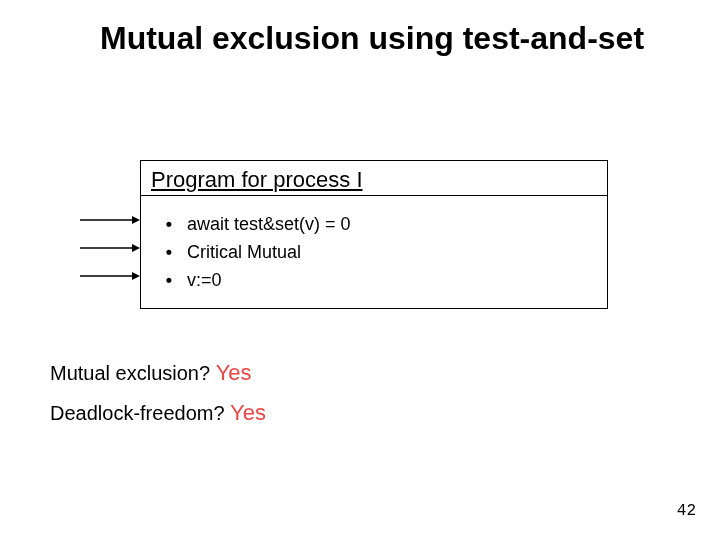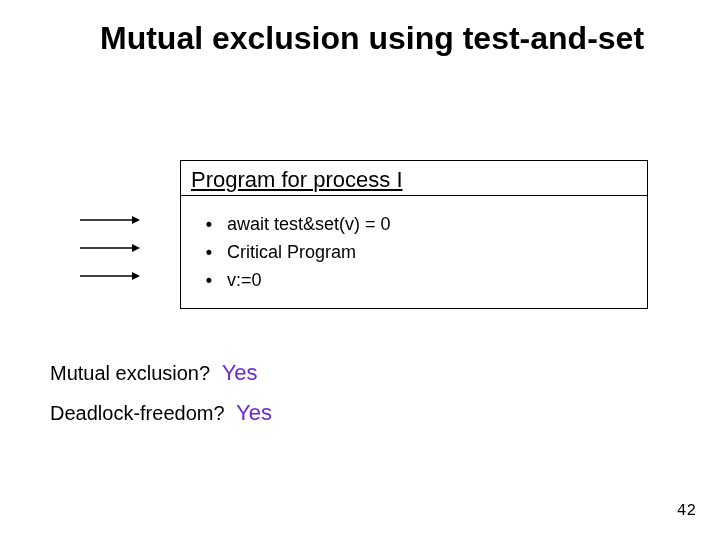--- a/index.html
+++ b/index.html
@@ -35,21 +35,20 @@
     font-size: 18px;
     text-decoration: underline;
   }
   .program-box {
     position: absolute;
     top: 160px;
     left: 140px;
     width: 468px;
     border: 1.5px solid #000;
     box-sizing: border-box;
-    margin-left: 40px;
   }
   .program-heading {
     font-size: 22px;
     text-decoration: underline;
     padding: 6px 10px 2px 10px;
     border-bottom: 1.5px solid #000;
   }
   .program-body {
     padding: 14px 10px 14px 10px;
   }
@@ -73,21 +72,21 @@
     width: 60px;
     height: 10px;
   }
   .arrow svg { display: block; }
   .qa {
     position: absolute;
     left: 50px;
     font-size: 20px;
   }
   .qa .q { display: inline; margin-top: 12px; }
-  .qa .a { display: inline; color: #6d28d9; margin-left: 6px; font-size: 22px; }
+  .qa .a { display: inline; color: #ef4444; font-size: 22px; }
   .qa1 { top: 360px; }
   .qa2 { top: 400px; }
   .qa3 { top: 440px; }
   .page-num {
     position: absolute;
     right: 24px;
     bottom: 20px;
     font-size: 16px;
     font-family: Liberation Mono, monospace;
   }
@@ -102,21 +101,21 @@
 
   <div class="program-box">
     <div class="program-heading">Program for process I</div>
     <div class="program-body">
       <div class="bullet-row">
         <span class="bullet-dot">•</span>
         <span class="bullet-text">await test&amp;set(v) = 0</span>
       </div>
       <div class="bullet-row">
         <span class="bullet-dot">•</span>
-        <span class="bullet-text">Critical Program</span>
+        <span class="bullet-text">Critical Mutual</span>
       </div>
       <div class="bullet-row">
         <span class="bullet-dot">•</span>
         <span class="bullet-text">v:=0</span>
       </div>
     </div>
   </div>
 
   <div class="arrow" style="top:215px">
     <svg width="60" height="10">

